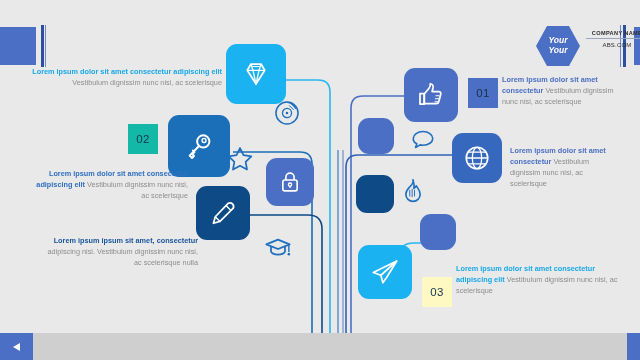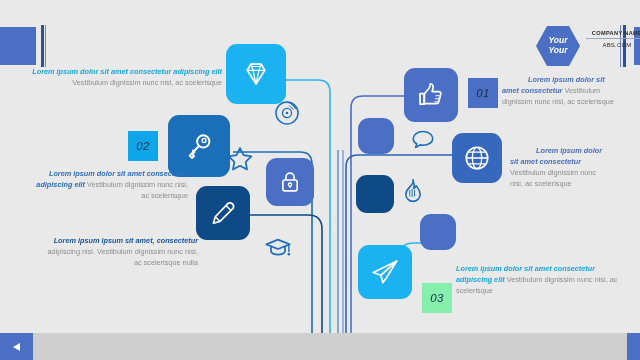--- a/index.html
+++ b/index.html
@@ -38,31 +38,31 @@
 
   
   .tile{position:absolute;border-radius:11px;display:flex;align-items:center;justify-content:center;}
   .tile svg{display:block;}
 
   
   .outline{position:absolute;}
 
   
   .txt{position:absolute;font-size:7.3px;line-height:1.52;color:#8d8d8d;}
-  .txt b{font-style:italic;font-weight:bold;}
+  .txt b{font-weight:bold;}
   .b-cyan b{color:#17a8e8;}
   .b-blue b{color:#2f6fc0;}
   .b-navy b{color:#18559c;}
-  .b-indigo b{color:#4a6fc4;margin-left:26px;}
+  .b-indigo b{color:#4a6fc4;}
   .ta-r{text-align:right;}
   .ta-l{text-align:left;}
 
   
   .badge{position:absolute;display:flex;align-items:center;justify-content:center;
-     font-size:11.5px;color:#1e3040;letter-spacing:0.4px;font-style:italic;}
+     font-size:11.5px;color:#1e3040;letter-spacing:0.4px;}
 
   
   .botbar{position:absolute;left:0;bottom:0;width:640px;height:27px;background:#cfcfcf;}
   .navbtn{position:absolute;bottom:0;width:33px;height:27px;background:#4a6fc4;
      display:flex;align-items:center;justify-content:center;cursor:pointer;}
   .navbtn.left{left:0;} .navbtn.right{right:0;}
   .navbtn .tri{width:0;height:0;border-top:4.5px solid transparent;border-bottom:4.5px solid transparent;}
   .navbtn.left .tri{border-right:7px solid #ffffff;}
   .navbtn.right .tri{border-left:7px solid #ffffff;}
 </style>
@@ -166,21 +166,21 @@
       <path d="M6 8.8 V13 c0 1.6 2.7 2.8 6 2.8 s6-1.2 6-2.8 V8.8" fill="none" stroke="#1f6fc0" stroke-width="1.5"></path>
       <path d="M21.3 7.3 V13.6" stroke="#1f6fc0" stroke-width="1.2"></path>
       <circle cx="21.3" cy="15.4" r="1.1" fill="#1f6fc0"></circle>
     </svg>
   </div>
 
   <div class="txt ta-r b-cyan" style="left:16px;top:66px;width:206px;">
     <b>Lorem ipsum dolor sit amet consectetur adipiscing elit</b><span> Vestibulum dignissim nunc nisi, ac scelerisque</span>
   </div>
 
-  <div class="badge" style="left:128px;top:131px;width:30px;height:30px;background:#0ea5e9;color:#14344f;">
+  <div class="badge" style="left:128px;top:124px;width:30px;height:30px;background:#14b8a6;color:#14344f;">
     <span>02</span>
   </div>
 
   <div class="txt ta-r b-blue" style="left:28px;top:168px;width:160px;">
     <b>Lorem ipsum dolor sit amet consectetur adipiscing elit</b><span> Vestibulum dignissim nunc nisi, ac scelerisque</span>
   </div>
 
   <div class="txt ta-r b-navy" style="left:38px;top:235px;width:160px;">
     <b>Lorem ipsum ipsum sit amet, consectetur</b><span> adipiscing nisi. Vestibulum dignissim nunc nisi, ac scelerisque nulla</span>
   </div>
@@ -232,21 +232,21 @@
   </div>
 
   <div class="txt ta-l b-indigo" style="left:502px;top:74px;width:116px;">
     <b>Lorem ipsum dolor sit amet consectetur</b><span> Vestibulum dignissim nunc nisi, ac scelerisque</span>
   </div>
 
   <div class="txt ta-l b-indigo" style="left:510px;top:145px;width:100px;">
     <b>Lorem ipsum dolor sit amet consectetur</b><span> Vestibulum dignissim nunc nisi, ac scelerisque</span>
   </div>
 
-  <div class="badge" style="left:422px;top:283px;width:30px;height:30px;background:#86efac;color:#14344f;">
+  <div class="badge" style="left:422px;top:277px;width:30px;height:30px;background:#fef9c3;color:#14344f;">
     <span>03</span>
   </div>
 
   <div class="txt ta-l b-cyan" style="left:456px;top:263px;width:170px;">
     <b>Lorem ipsum dolor sit amet consectetur adipiscing elit</b><span> Vestibulum dignissim nunc nisi, ac scelerisque</span>
   </div>
 
   <div class="botbar"></div>
   <div class="navbtn left">
     <span class="tri"></span>

